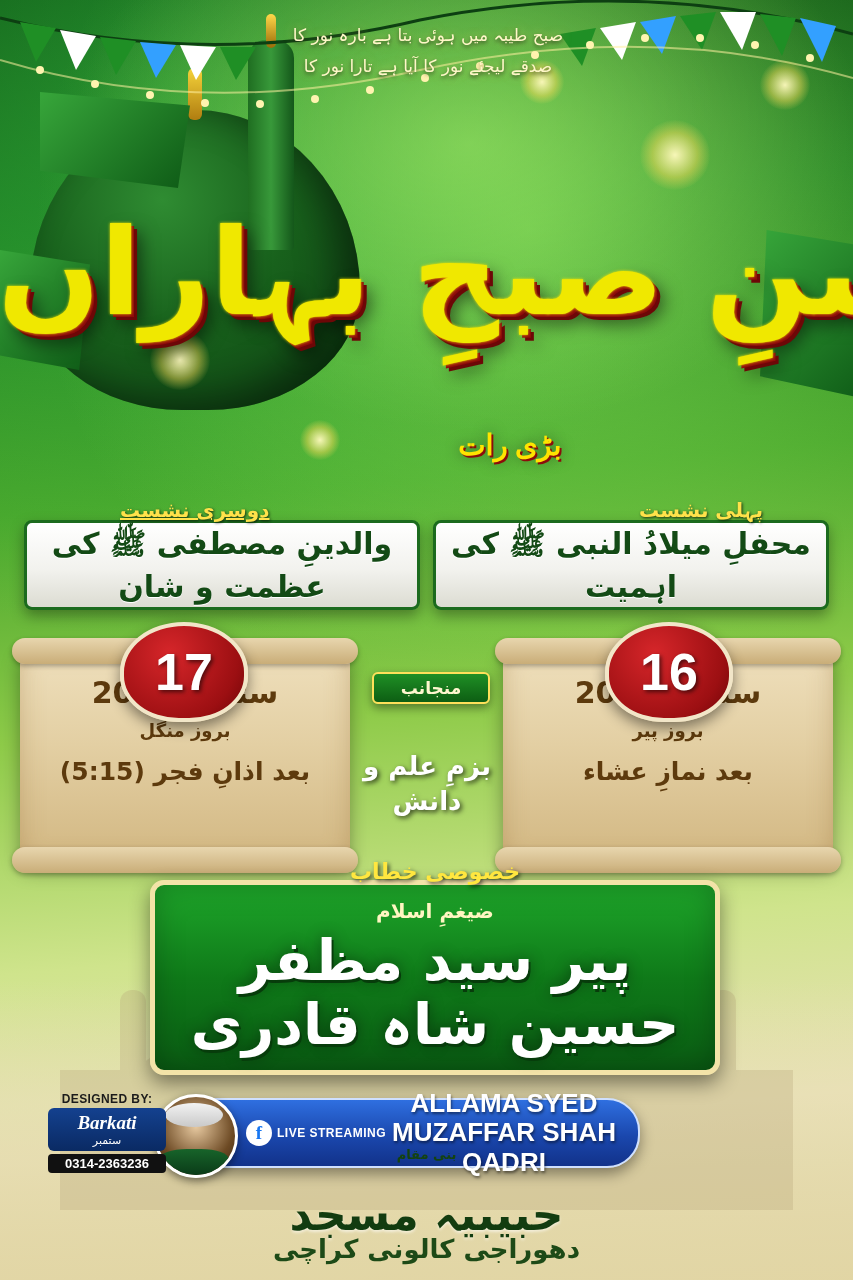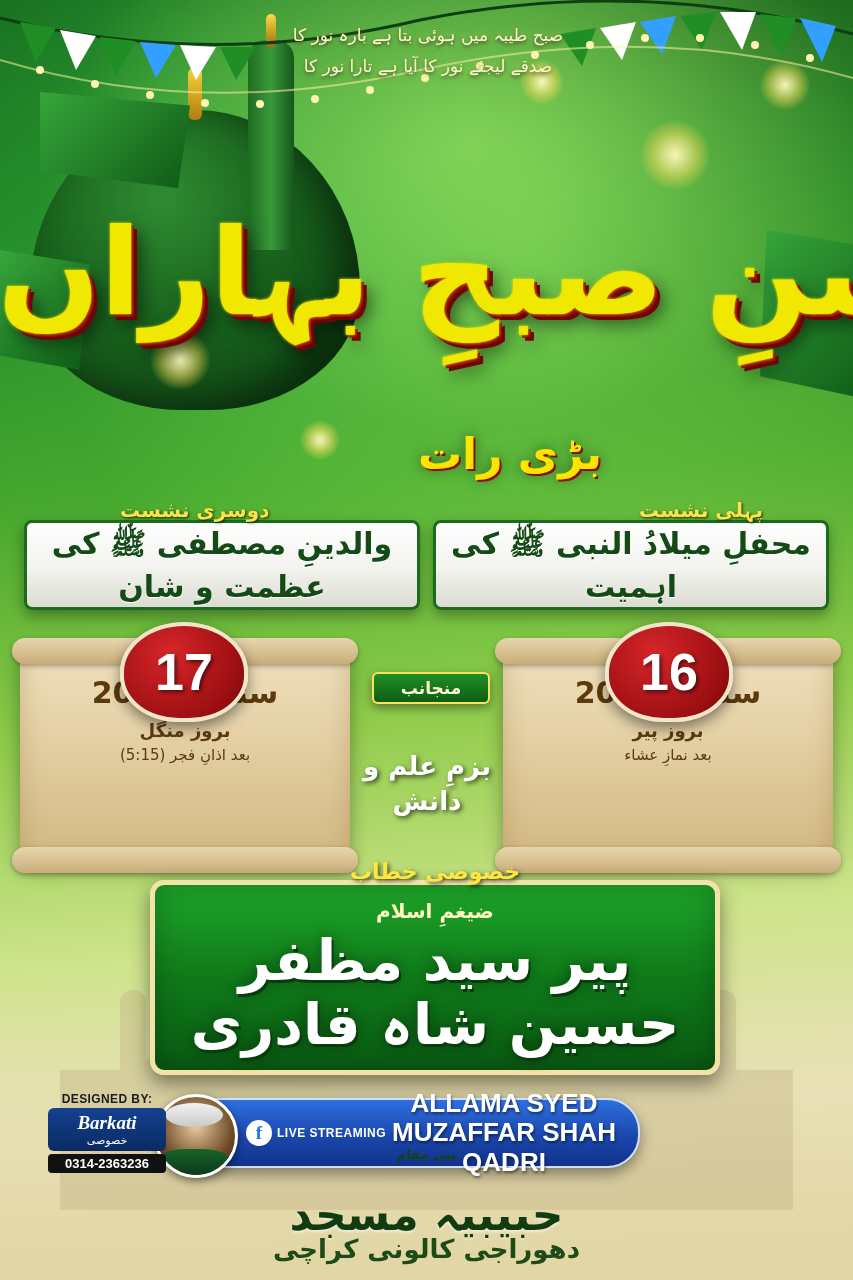--- a/index.html
+++ b/index.html
@@ -95,23 +95,24 @@
     color:#f0e800;
     text-shadow:
        0 0 3px #ffea00,
        3px 3px 0 #8f0b0b,
        6px 6px 0 #6d0707,
        9px 10px 18px rgba(0,0,0,.55);
     white-space:nowrap;
   }
   .title-sub{
     position:absolute;left:300px;top:428px;width:420px;
-    font-size:44px;color:#ffe400;font-weight:bold;
+    font-size:29px;color:#ffe400;font-weight:bold;
     text-shadow:2px 2px 0 #8c0c0c, 0 0 14px rgba(0,0,0,.5);
     z-index:7;
+    font-family:Liberation Serif, serif;
   }
 
   
   .sess{
     position:absolute;top:520px;height:84px;z-index:8;
     border-radius:8px;
     background:linear-gradient(180deg,#ffffff 0%,#f2f2ee 55%,#dcdcd2 100%);
     border:3px solid #1c6b1e;
     box-shadow:0 6px 14px rgba(0,0,0,.35);
     display:flex;align-items:center;justify-content:center;
@@ -121,21 +122,21 @@
   .sess .txt{
     font-size:30px;font-weight:bold;color:#134a15;
     text-shadow:0 1px 0 #fff;
     padding:0 10px;
   }
   .sess-tag{
     position:absolute;top:498px;font-size:20px;color:#ffe24a;font-weight:bold;
     text-shadow:1px 1px 3px rgba(0,0,0,.75);z-index:9;
   }
   .sess-tag.right{right:90px;}
-  .sess-tag.left{left:120px;}
+  .sess-tag.left{left:120px;text-decoration:underline;}
 
   
   .scroll{
     position:absolute;top:648px;width:330px;height:215px;z-index:8;
     background:linear-gradient(180deg,#efe0bd 0%,#e3cfa3 45%,#d2b782 100%);
     border-radius:10px;
     box-shadow:0 8px 18px rgba(0,0,0,.35), inset 0 0 24px rgba(150,110,50,.35);
   }
   .scroll:before,.scroll:after{
     content:"";position:absolute;left:-8px;width:346px;height:26px;
@@ -145,21 +146,21 @@
   .scroll:before{top:-10px;}
   .scroll:after{bottom:-10px;}
   .scroll.right{right:20px;}
   .scroll.left{left:20px;}
   .scroll .lines{
     position:absolute;inset:26px 14px 26px 14px;
     color:#5d3a0d;text-align:center;
   }
   .scroll .l1{font-size:30px;font-weight:bold;line-height:1.25;}
   .scroll .l2{font-size:18px;font-weight:bold;margin-top:8px;}
-  .scroll .l3{font-size:15px;font-weight:normal;margin-top:5px;}
+  .scroll .l3{font-size:25px;font-weight:bold;margin-top:16px;}
 
   .daybadge{
     position:absolute;top:622px;width:120px;height:92px;z-index:10;
     background:radial-gradient(circle at 38% 30%, #d6262a 0%, #9c0f12 70%, #6d0406 100%);
     border-radius:50% 50% 46% 46%;
     border:4px solid #f2e6c8;
     box-shadow:0 6px 14px rgba(0,0,0,.45);
     display:flex;align-items:center;justify-content:center;
     color:#fff;font-size:52px;font-weight:bold;
     text-shadow:2px 2px 4px rgba(0,0,0,.6);
@@ -377,21 +378,21 @@
   <div class="speaker-panel">
     <div class="sp-tag urdu">خصوصی خطاب</div>
     <div class="sp-small urdu">ضیغمِ اسلام</div>
     <div class="sp-name urdu">پیر سید مظفر حسین شاہ قادری</div>
   </div>
 
   <div class="designer">
     <div class="dby">DESIGNED BY:</div>
     <div class="chip">
       <div class="brand">Barkati</div>
-      <div class="brand-ur urdu">خصوصی</div>
+      <div class="brand-ur urdu">ستمبر</div>
     </div>
     <div class="phone">0314-2363236</div>
   </div>
 
   <div class="livebar">
     <div class="avatar">
       <div class="turban"></div>
       <div class="robe"></div>
     </div>
     <div class="fb">f</div>

